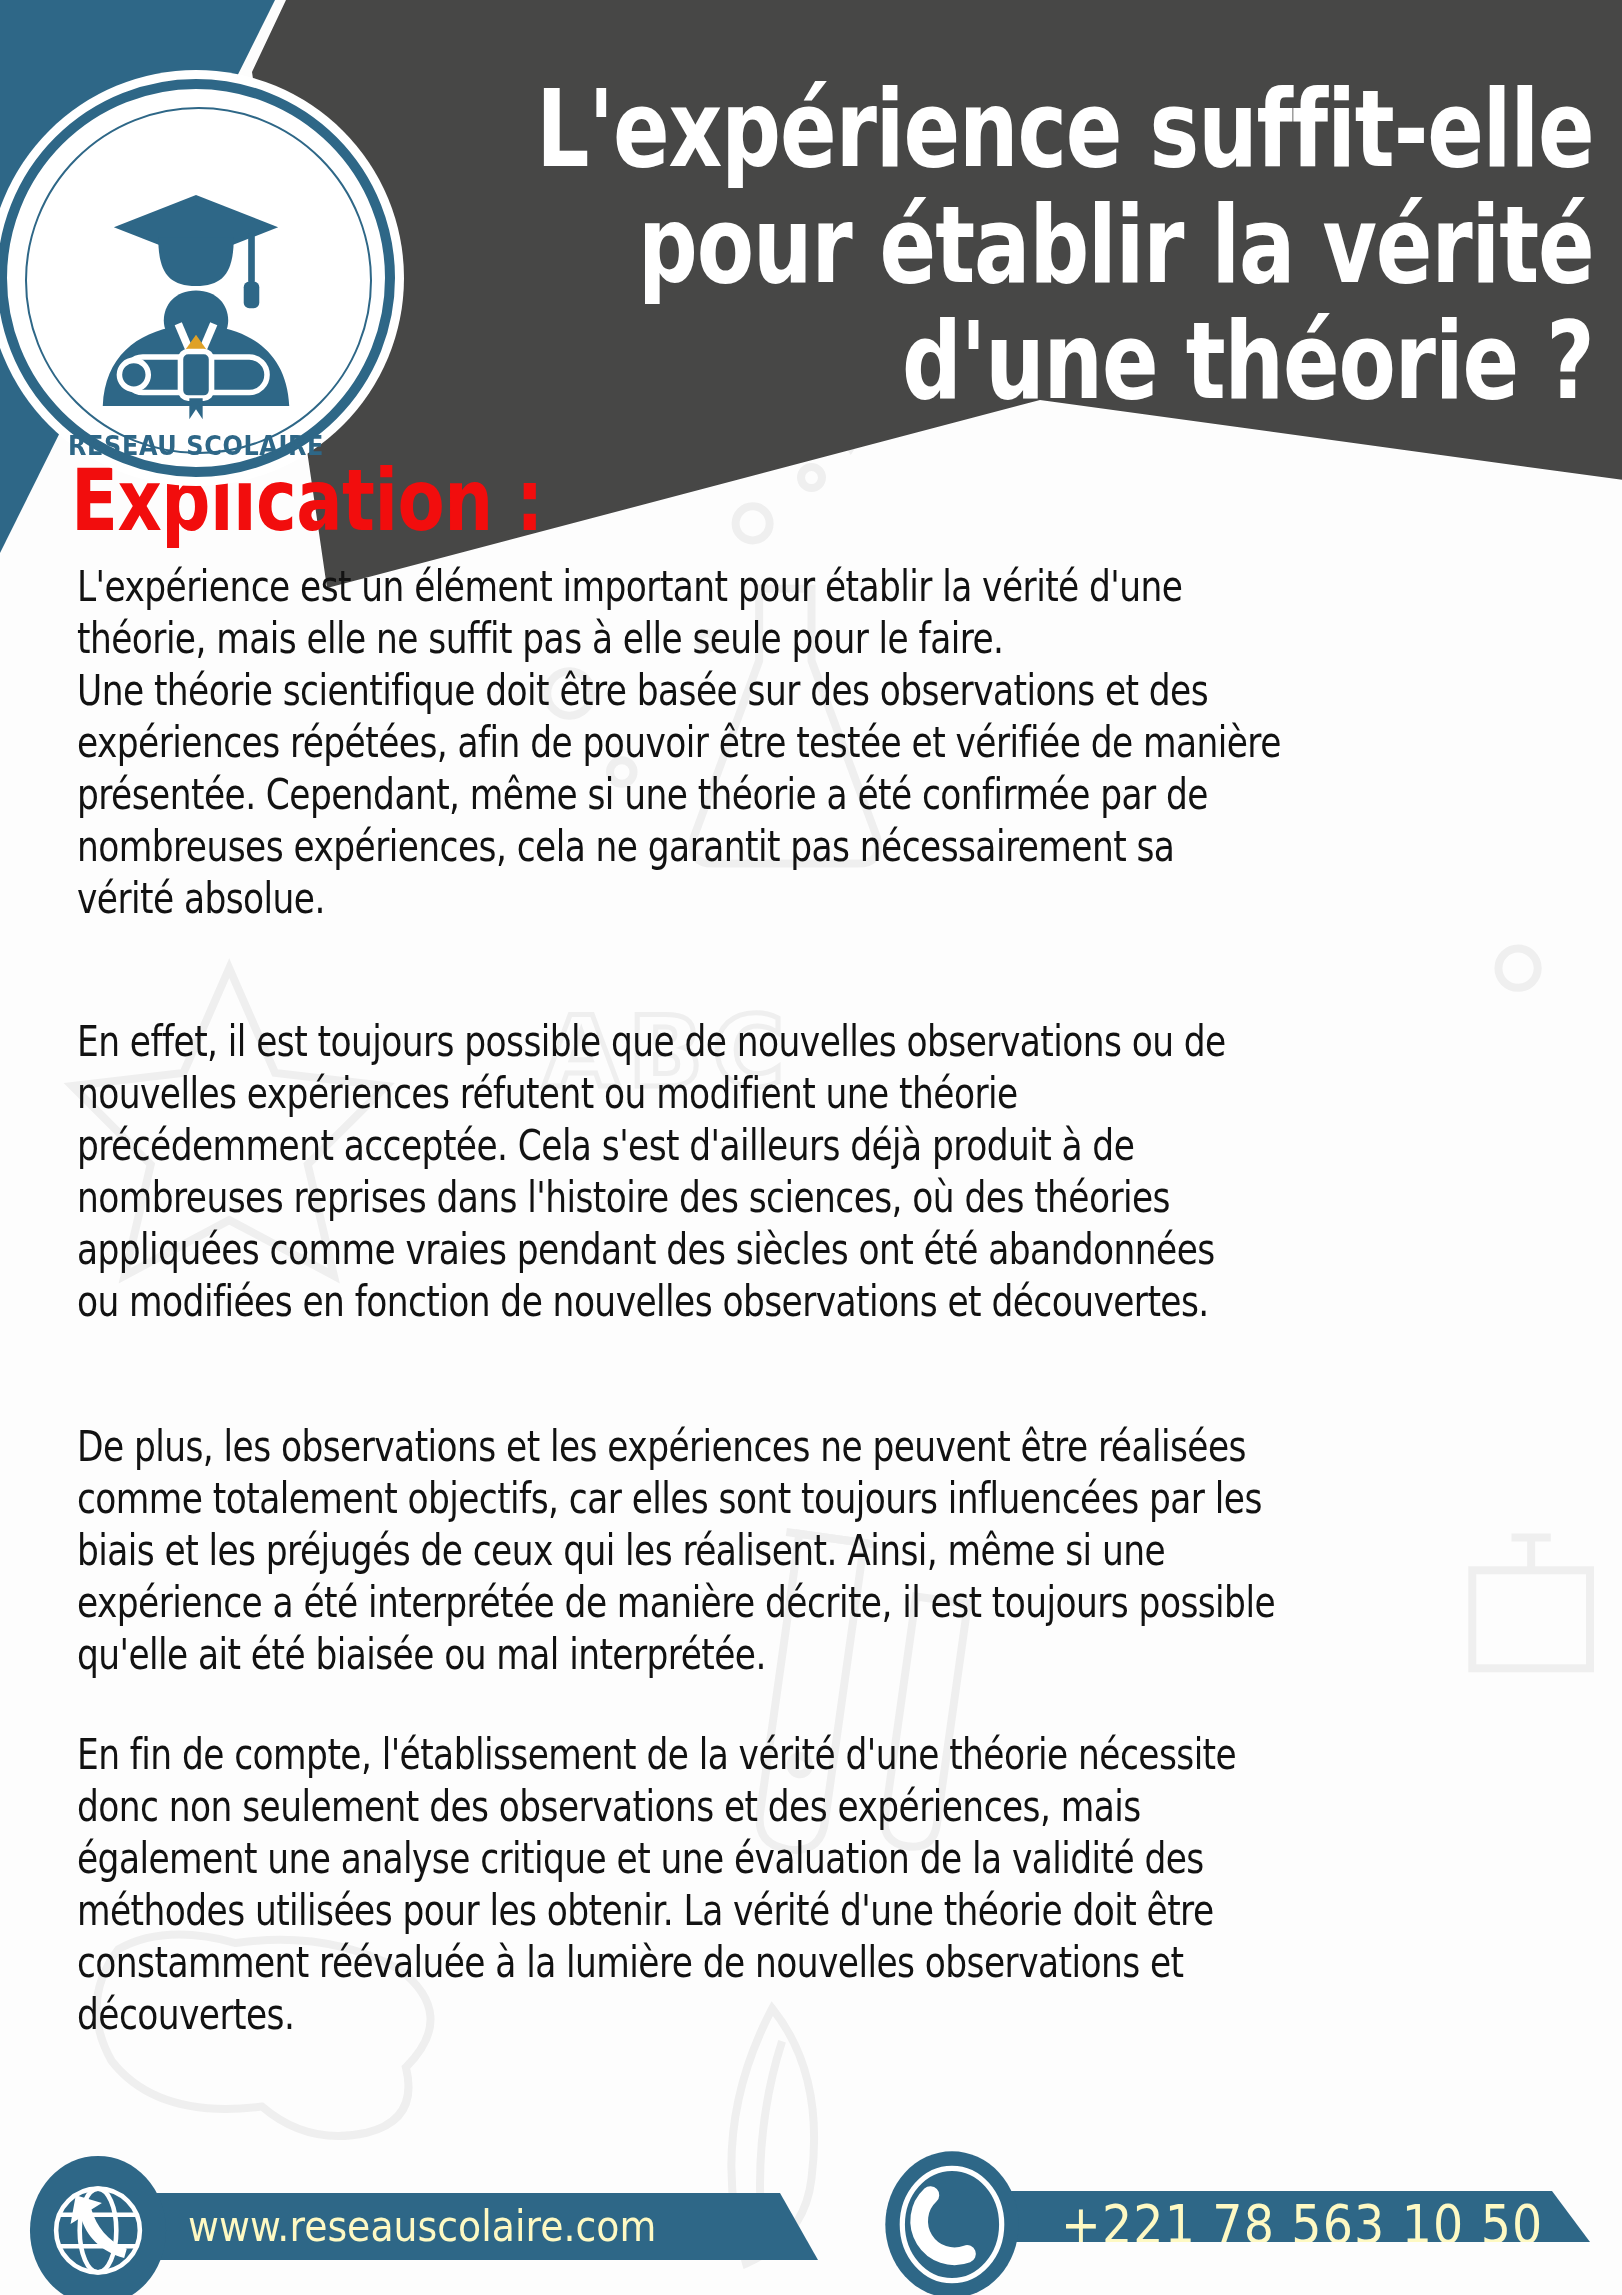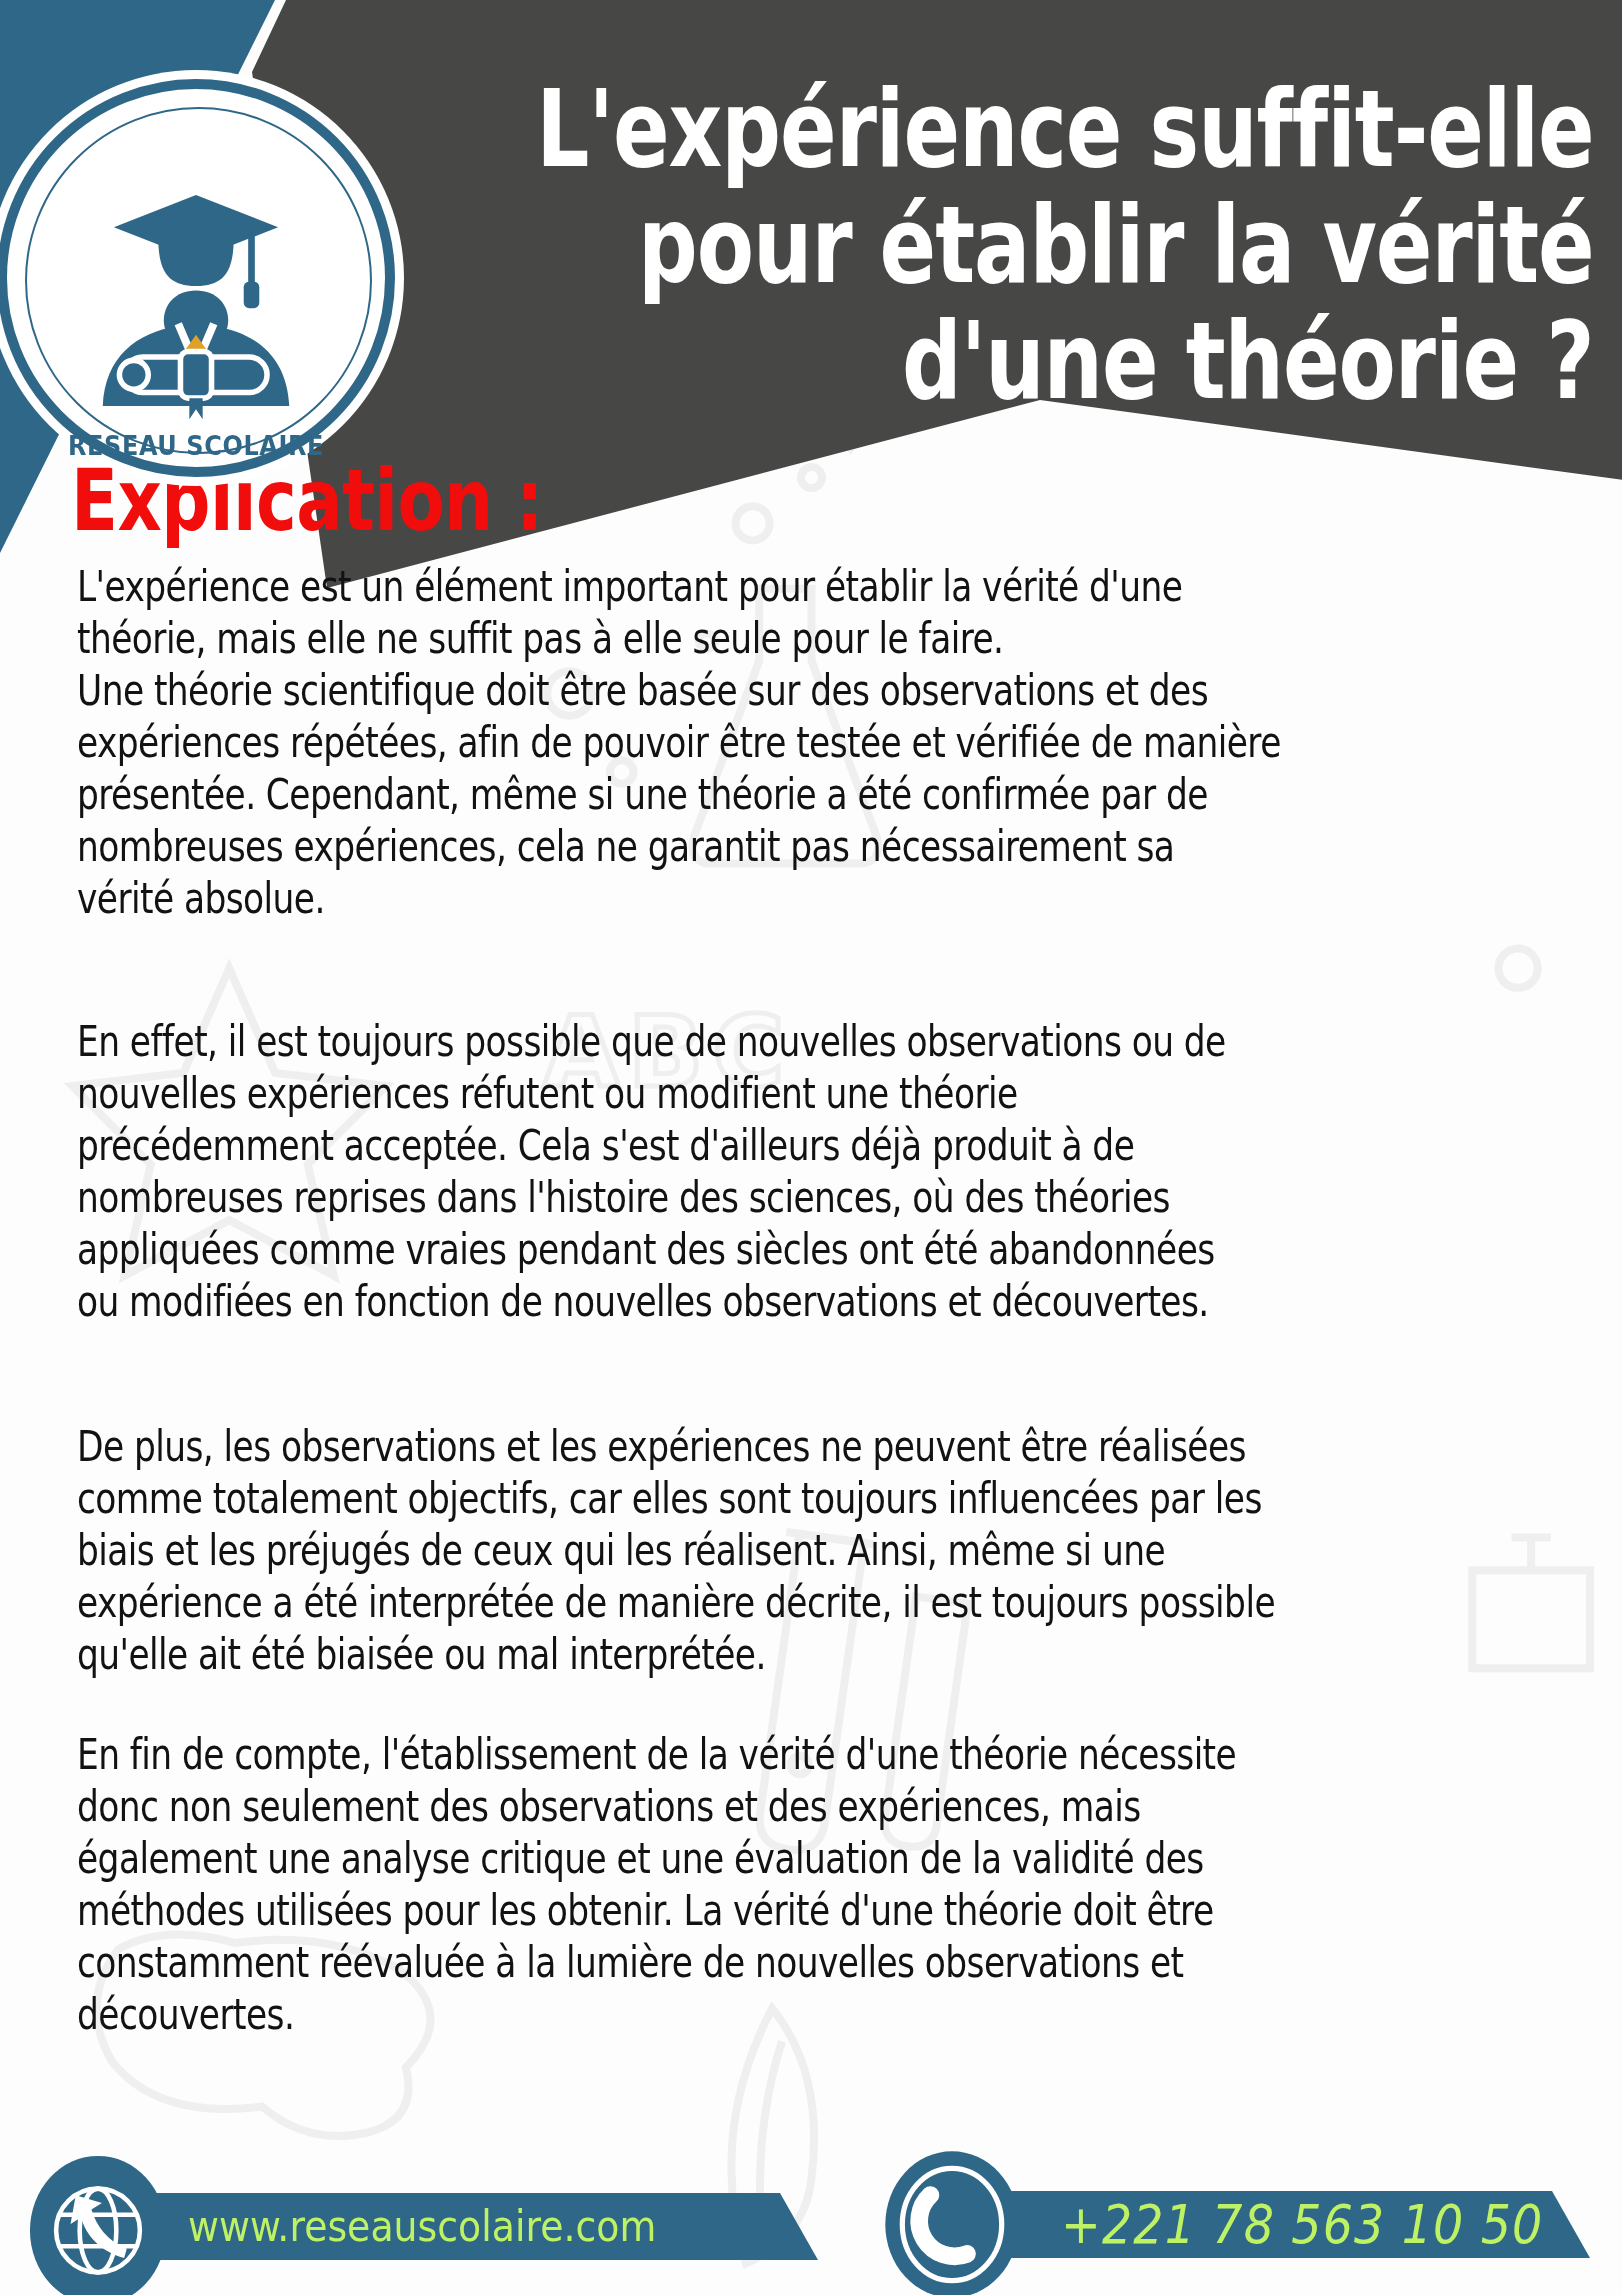--- a/index.html
+++ b/index.html
@@ -66,27 +66,27 @@
     letter-spacing:-0.7px;
   }
   .p1{top:561px;}
   .p2{top:1016px;}
   .p3{top:1421px;}
   .p4{top:1729px;}
   
   .site-banner,.phone-banner{
     position:absolute;z-index:5;background:var(--teal);
     clip-path:polygon(0 0,calc(100% - 38px) 0,100% 100%,0 100%);
-    color:#bef264;white-space:nowrap;
+    color:#fef9c3;white-space:nowrap;
   }
   .site-banner{left:98px;top:2193px;width:720px;height:67px;
     font-size:43px;line-height:67px;}
   .site-banner span{display:inline-block;margin-left:90px;transform:scaleX(0.88);transform-origin:left center;}
-  .phone-banner{left:950px;top:2191px;width:640px;height:67px;
-    font-size:54px;line-height:67px;font-style:italic;}
+  .phone-banner{left:950px;top:2191px;width:640px;height:51px;
+    font-size:54px;line-height:67px;}
   .phone-banner span{display:inline-block;margin-left:111px;transform:scaleX(0.88);transform-origin:left center;letter-spacing:1.3px;}
   .globe-wrap{position:absolute;left:26px;top:2152px;z-index:6;}
   .phone-wrap{position:absolute;left:882px;top:2148px;z-index:6;}
 </style>
 </head>
 <body>
 
 <div class="page">
 
   <svg class="doodles" width="1623" height="2295" viewBox="0 0 2480 3508" fill="none" stroke="#efefef" stroke-width="8">

